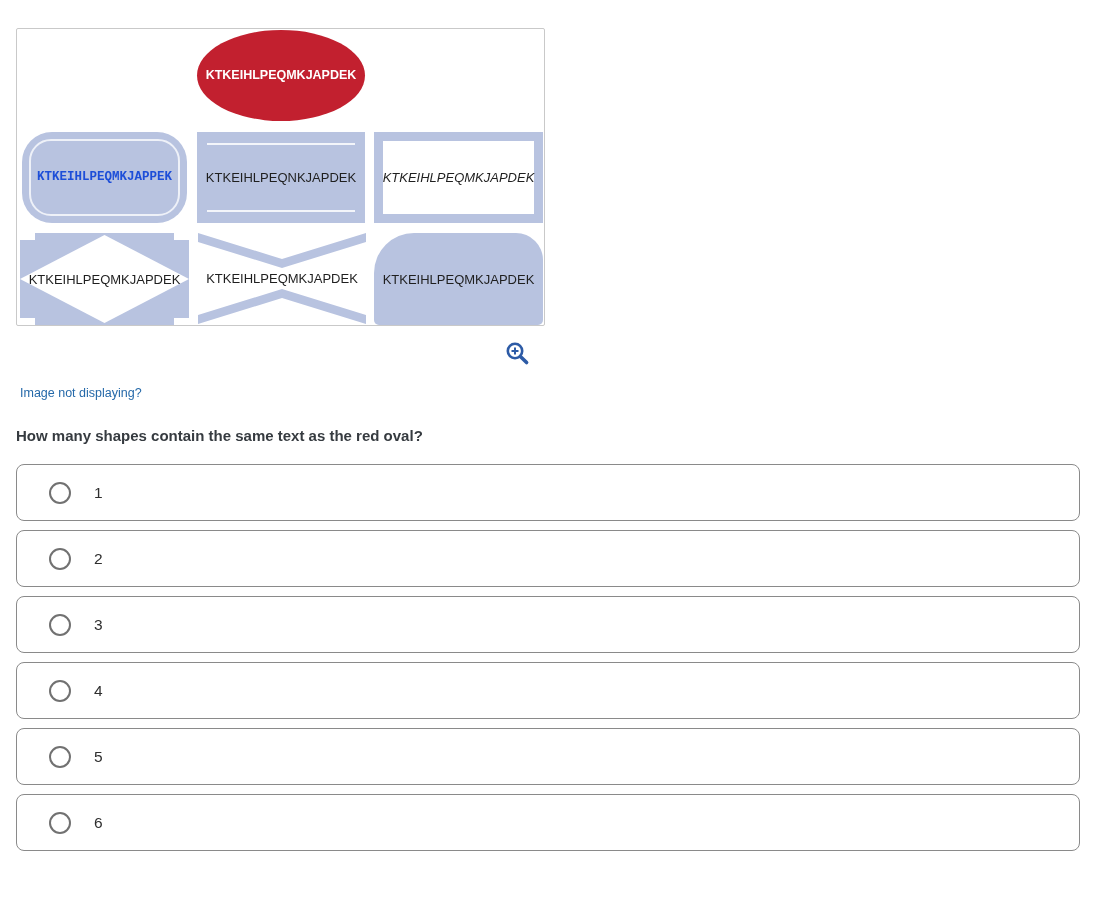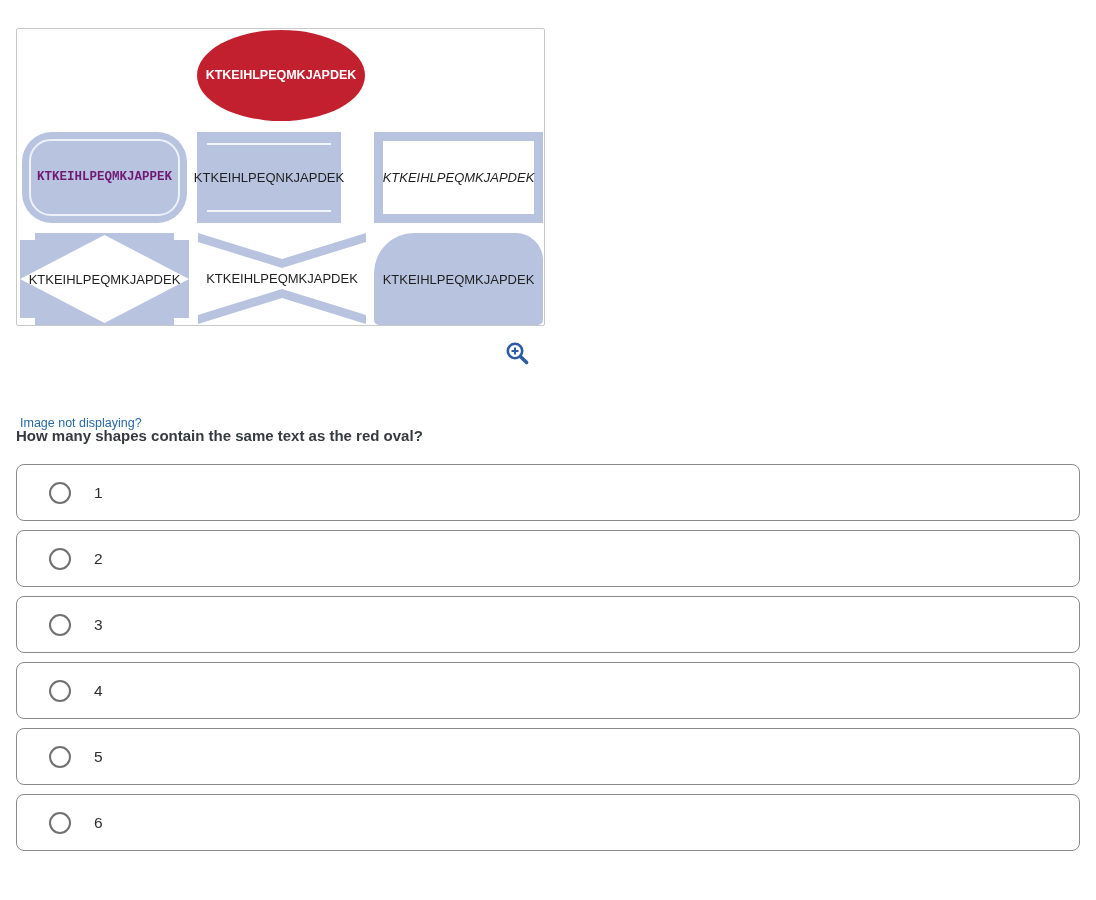--- a/index.html
+++ b/index.html
@@ -24,24 +24,24 @@
   .red-oval .shape-text { color: #ffffff; font-weight: bold; font-size: 12.5px; }
 
   .rounded-rect {
     left: 5px; top: 103px; width: 165px; height: 91px;
     background: #b8c3e0; border-radius: 30px;
   }
   .rounded-rect .inner-outline {
     position: absolute; left: 7px; top: 7px; right: 7px; bottom: 7px;
     border: 2px solid #eef1f8; border-radius: 22px; z-index: 1;
   }
-  .rounded-rect .shape-text { font-family: "Liberation Mono", monospace; font-weight: bold; font-size: 12.5px; color: #701a75; }
+  .rounded-rect .shape-text { font-family: "Liberation Mono", monospace; font-weight: bold; font-size: 12.5px; color: #1d4ed8; }
 
   .lined-rect {
-    left: 180px; top: 103px; width: 144px; height: 91px;
+    left: 180px; top: 103px; width: 168px; height: 91px;
     background: #b8c3e0;
   }
   .lined-rect .line-top, .lined-rect .line-bottom {
     position: absolute; left: 10px; right: 10px; height: 2px; background: #f3f5fa; z-index: 1;
   }
   .lined-rect .line-top { top: 11px; }
   .lined-rect .line-bottom { bottom: 11px; }
 
   .bordered-rect {
     left: 357px; top: 103px; width: 169px; height: 91px;
@@ -60,21 +60,21 @@
 
   
   .zoom-btn {
     position: absolute; left: 504px; top: 340px; width: 28px; height: 28px;
     background: transparent; border: none; cursor: pointer; padding: 0;
   }
 
   
   .img-link {
     position: absolute; left: 20px; top: 386px;
-    font-size: 12.5px; color: #2569a9; text-decoration: none; cursor: pointer; margin-top: 30px;
+    font-size: 12.5px; color: #2569a9; text-decoration: none; cursor: pointer;
   }
   .question {
     position: absolute; left: 16px; top: 427px;
     font-size: 15px; font-weight: bold; color: #363b40;
   }
 
   
   .option-row {
     position: absolute; left: 16px; width: 1064px; height: 57px;
     background: #ffffff; border: 1.5px solid #8a8a8a; border-radius: 8px;

